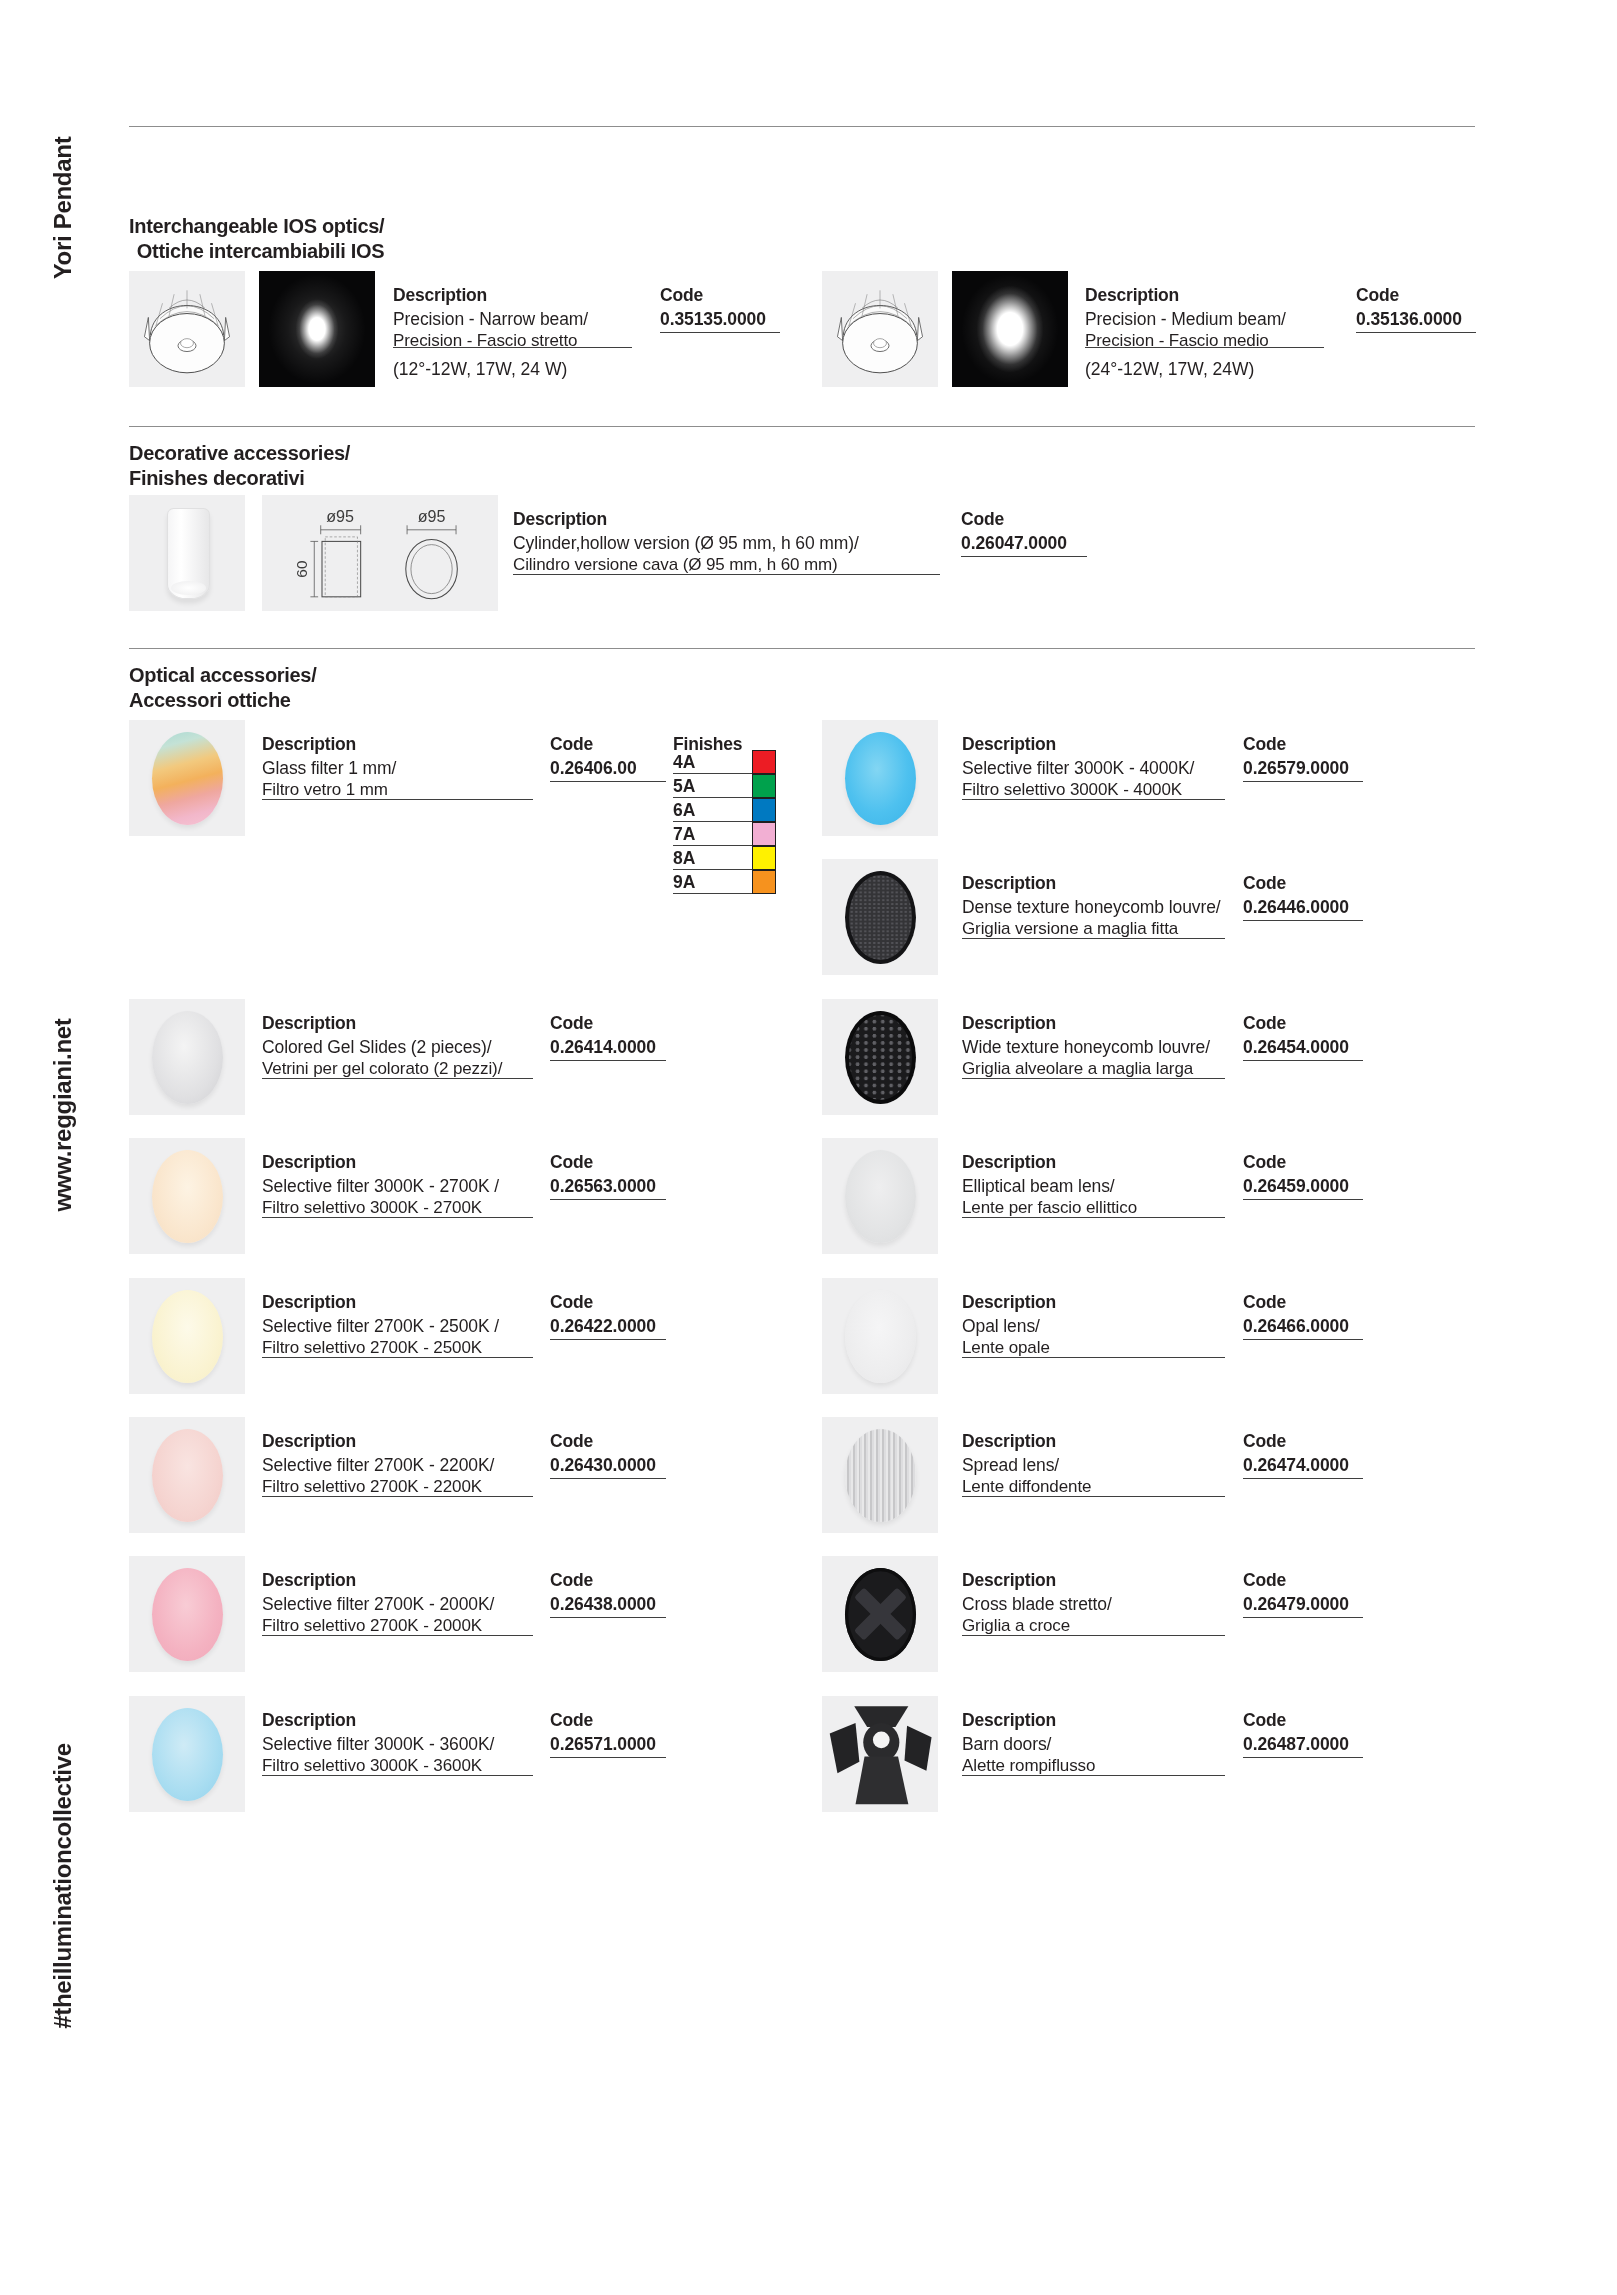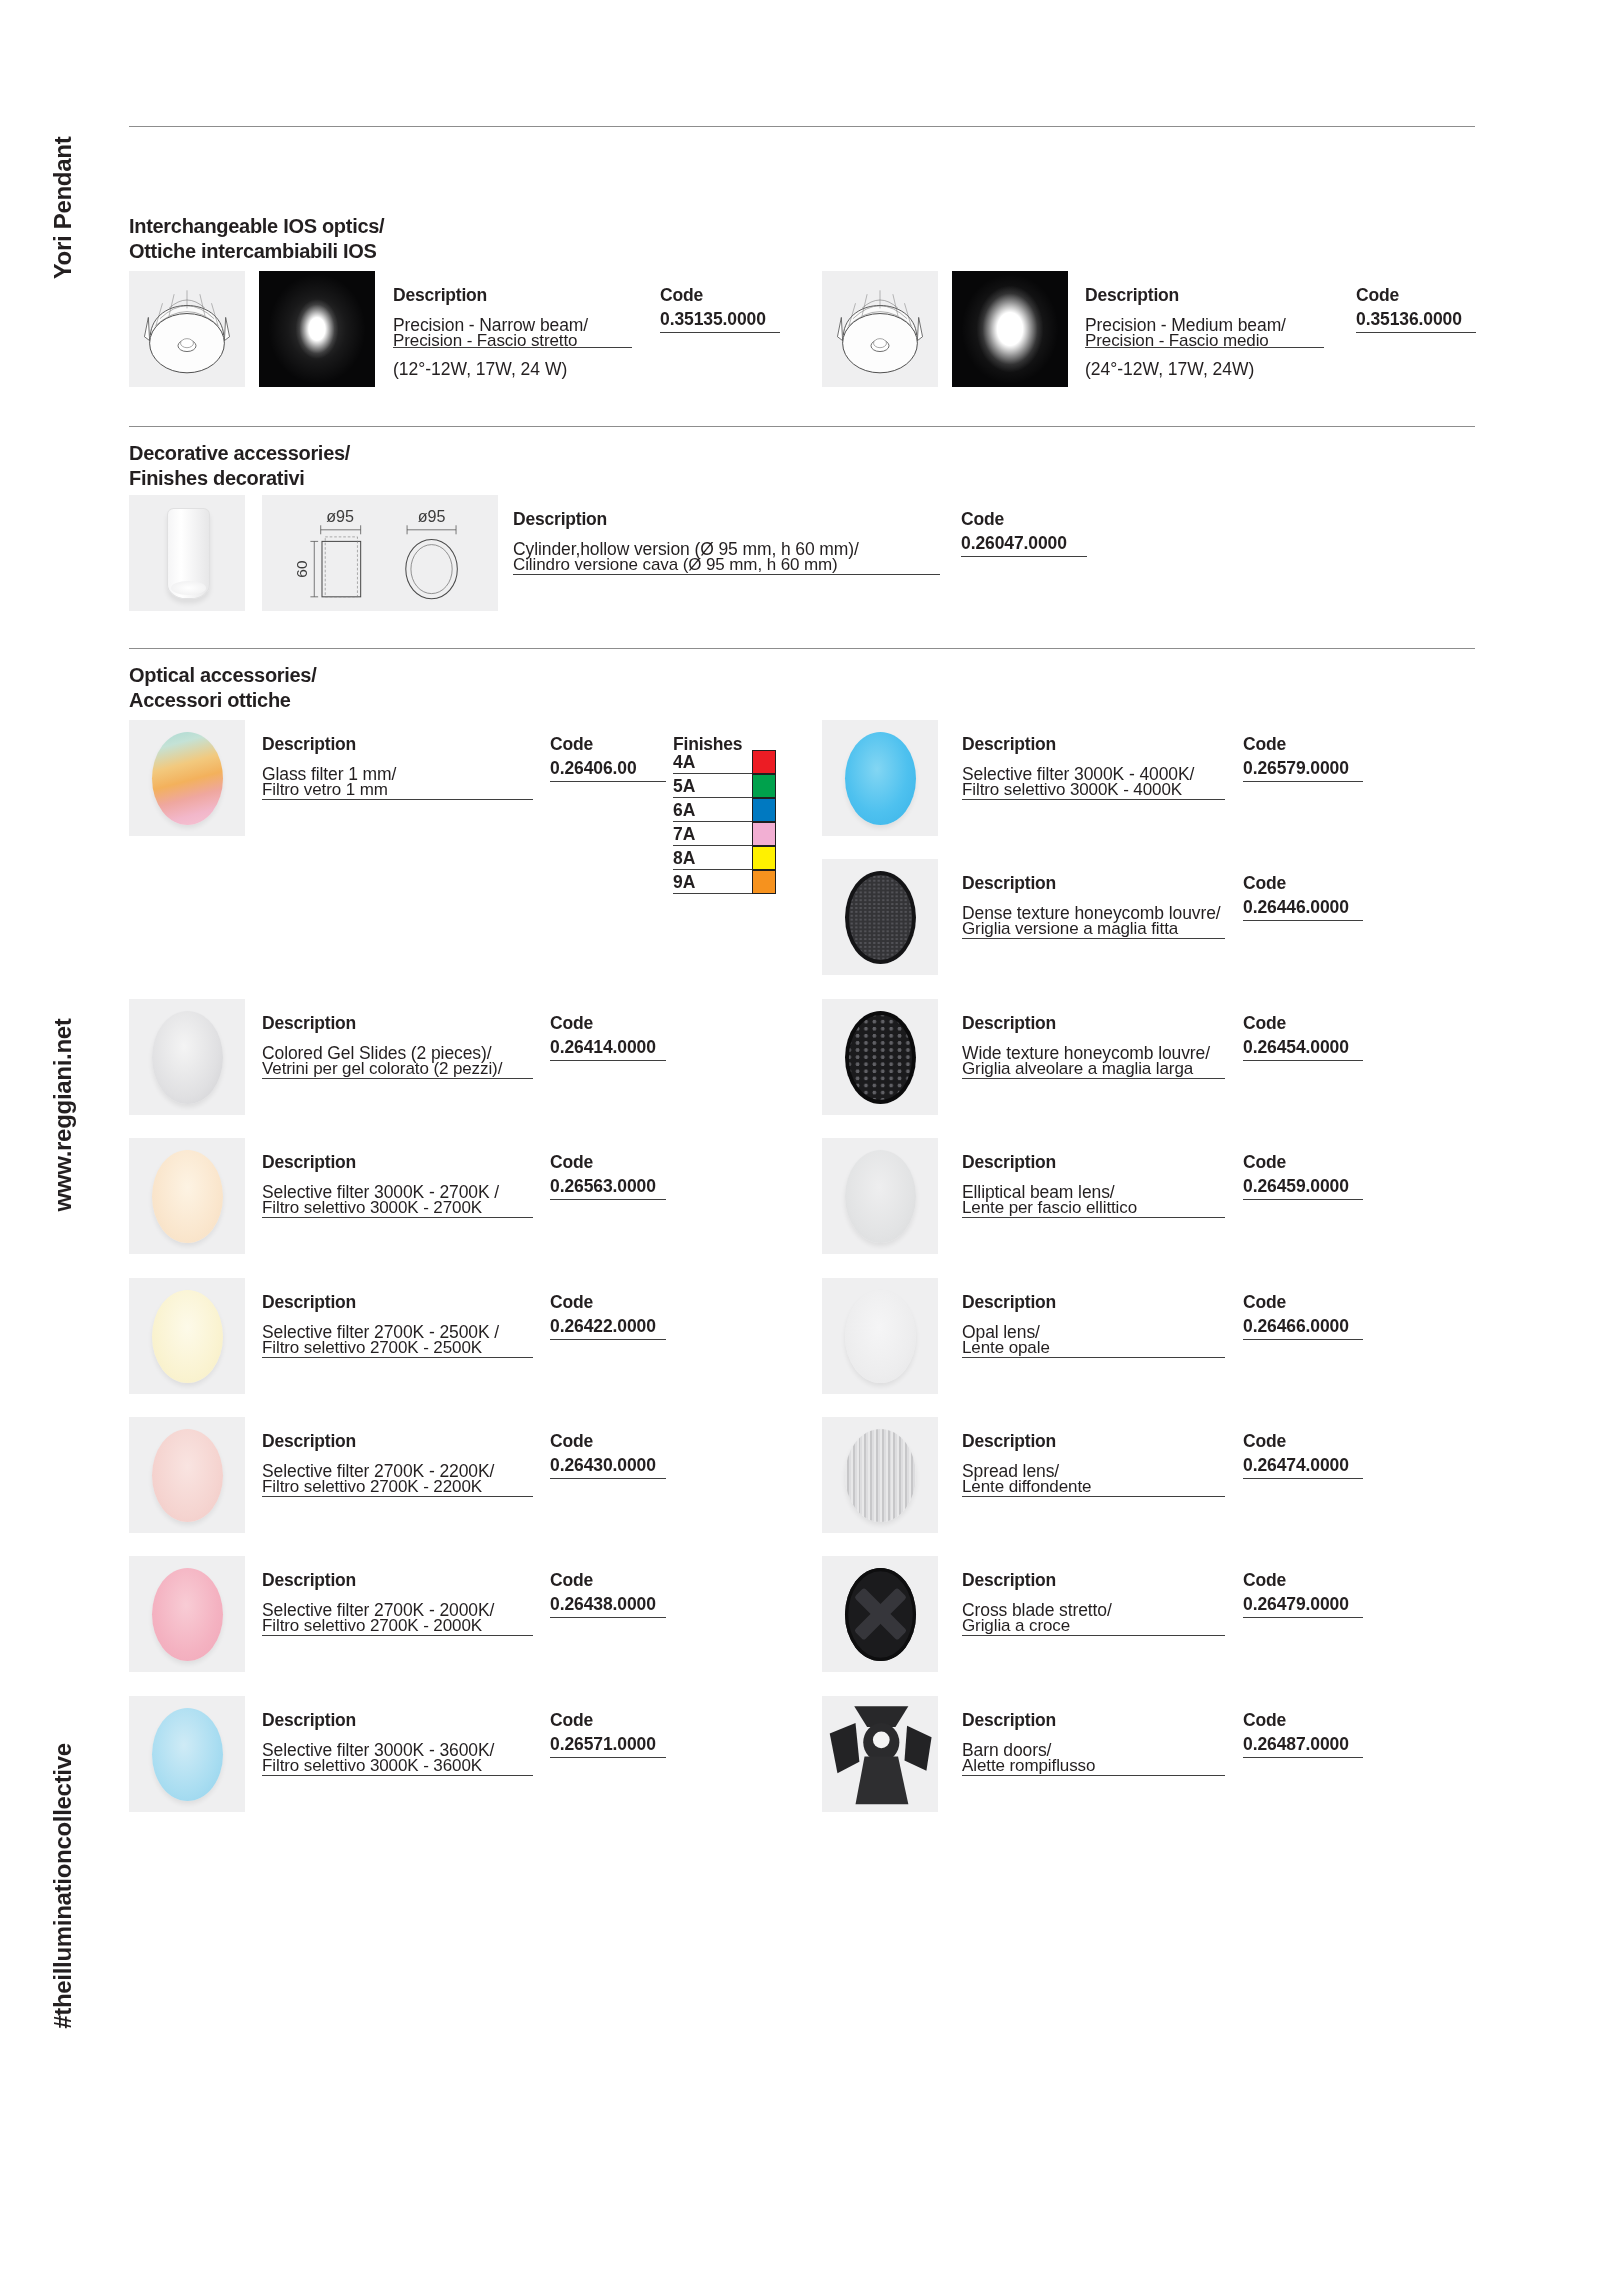--- a/index.html
+++ b/index.html
@@ -15,21 +15,21 @@
 
   .page-title{position:absolute;left:129px;top:154px;font-size:36px;font-weight:700;letter-spacing:-0.6px;}
 
   .sec-head{position:absolute;font-size:20px;font-weight:700;line-height:24.6px;letter-spacing:-0.3px;}
 
   
   .blk{position:absolute;height:140px;}
   .photo{position:absolute;top:0;width:116px;height:116px;background:#efeff0;overflow:hidden;}
   .dcol,.ccol{position:absolute;top:0;height:129px;}
   .dh{position:absolute;top:14.2px;font-size:17.5px;font-weight:700;letter-spacing:-0.2px;}
-  .t1{position:absolute;top:44px;font-size:17.5px;white-space:nowrap;letter-spacing:-0.1px;}
+  .t1{position:absolute;top:38px;font-size:17.5px;white-space:nowrap;letter-spacing:-0.1px;}
   .t2{position:absolute;top:60px;font-size:17px;white-space:nowrap;letter-spacing:-0.1px;}
   .du{position:absolute;top:79px;height:1.3px;width:100%;background:#3f3f3f;}
   .note{position:absolute;top:88px;font-size:17.5px;white-space:nowrap;}
   .cv{position:absolute;top:38px;font-size:17.5px;font-weight:700;letter-spacing:-0.1px;}
   .cu{position:absolute;top:61px;height:1.3px;width:100%;background:#3f3f3f;}
 
   
   .beam{background:#070708;}
   .beam::before{content:"";position:absolute;left:50%;top:50%;transform:translate(-50%,-50%);
       width:97px;height:110px;border-radius:50%;
@@ -86,21 +86,21 @@
 <body>
 
 <div class="page">
 
   <div class="v-label" style="top:208px;">Yori Pendant</div>
   <div class="v-label" style="top:1115px;">www.reggiani.net</div>
   <div class="v-label" style="top:1886px;">#theilluminationcollective</div>
 
   <div class="rule" style="top:126px;"></div>
 
-  <div class="sec-head" style="left:129px;top:214px;">
+  <div class="sec-head" style="left:129px;top:214px;text-align:right;">
     <div>Interchangeable IOS optics/</div>
     <div>Ottiche intercambiabili IOS</div>
   </div>
 
   <div class="blk" style="left:129px;top:271px;width:654px;">
     <div class="photo" style="left:0;">
       <svg width="116" height="116" viewBox="0 0 180 180">
         <path d="M33,100 C38,38 142,38 147,100" fill="#fbfbfb" stroke="#4a4a4a" stroke-width="1.4"></path>
         <path d="M40,86 Q90,40 140,86" fill="none" stroke="#6a6a6a" stroke-width="0.8"></path>
         <path d="M36,94 Q90,52 144,94" fill="none" stroke="#6a6a6a" stroke-width="0.8"></path>

